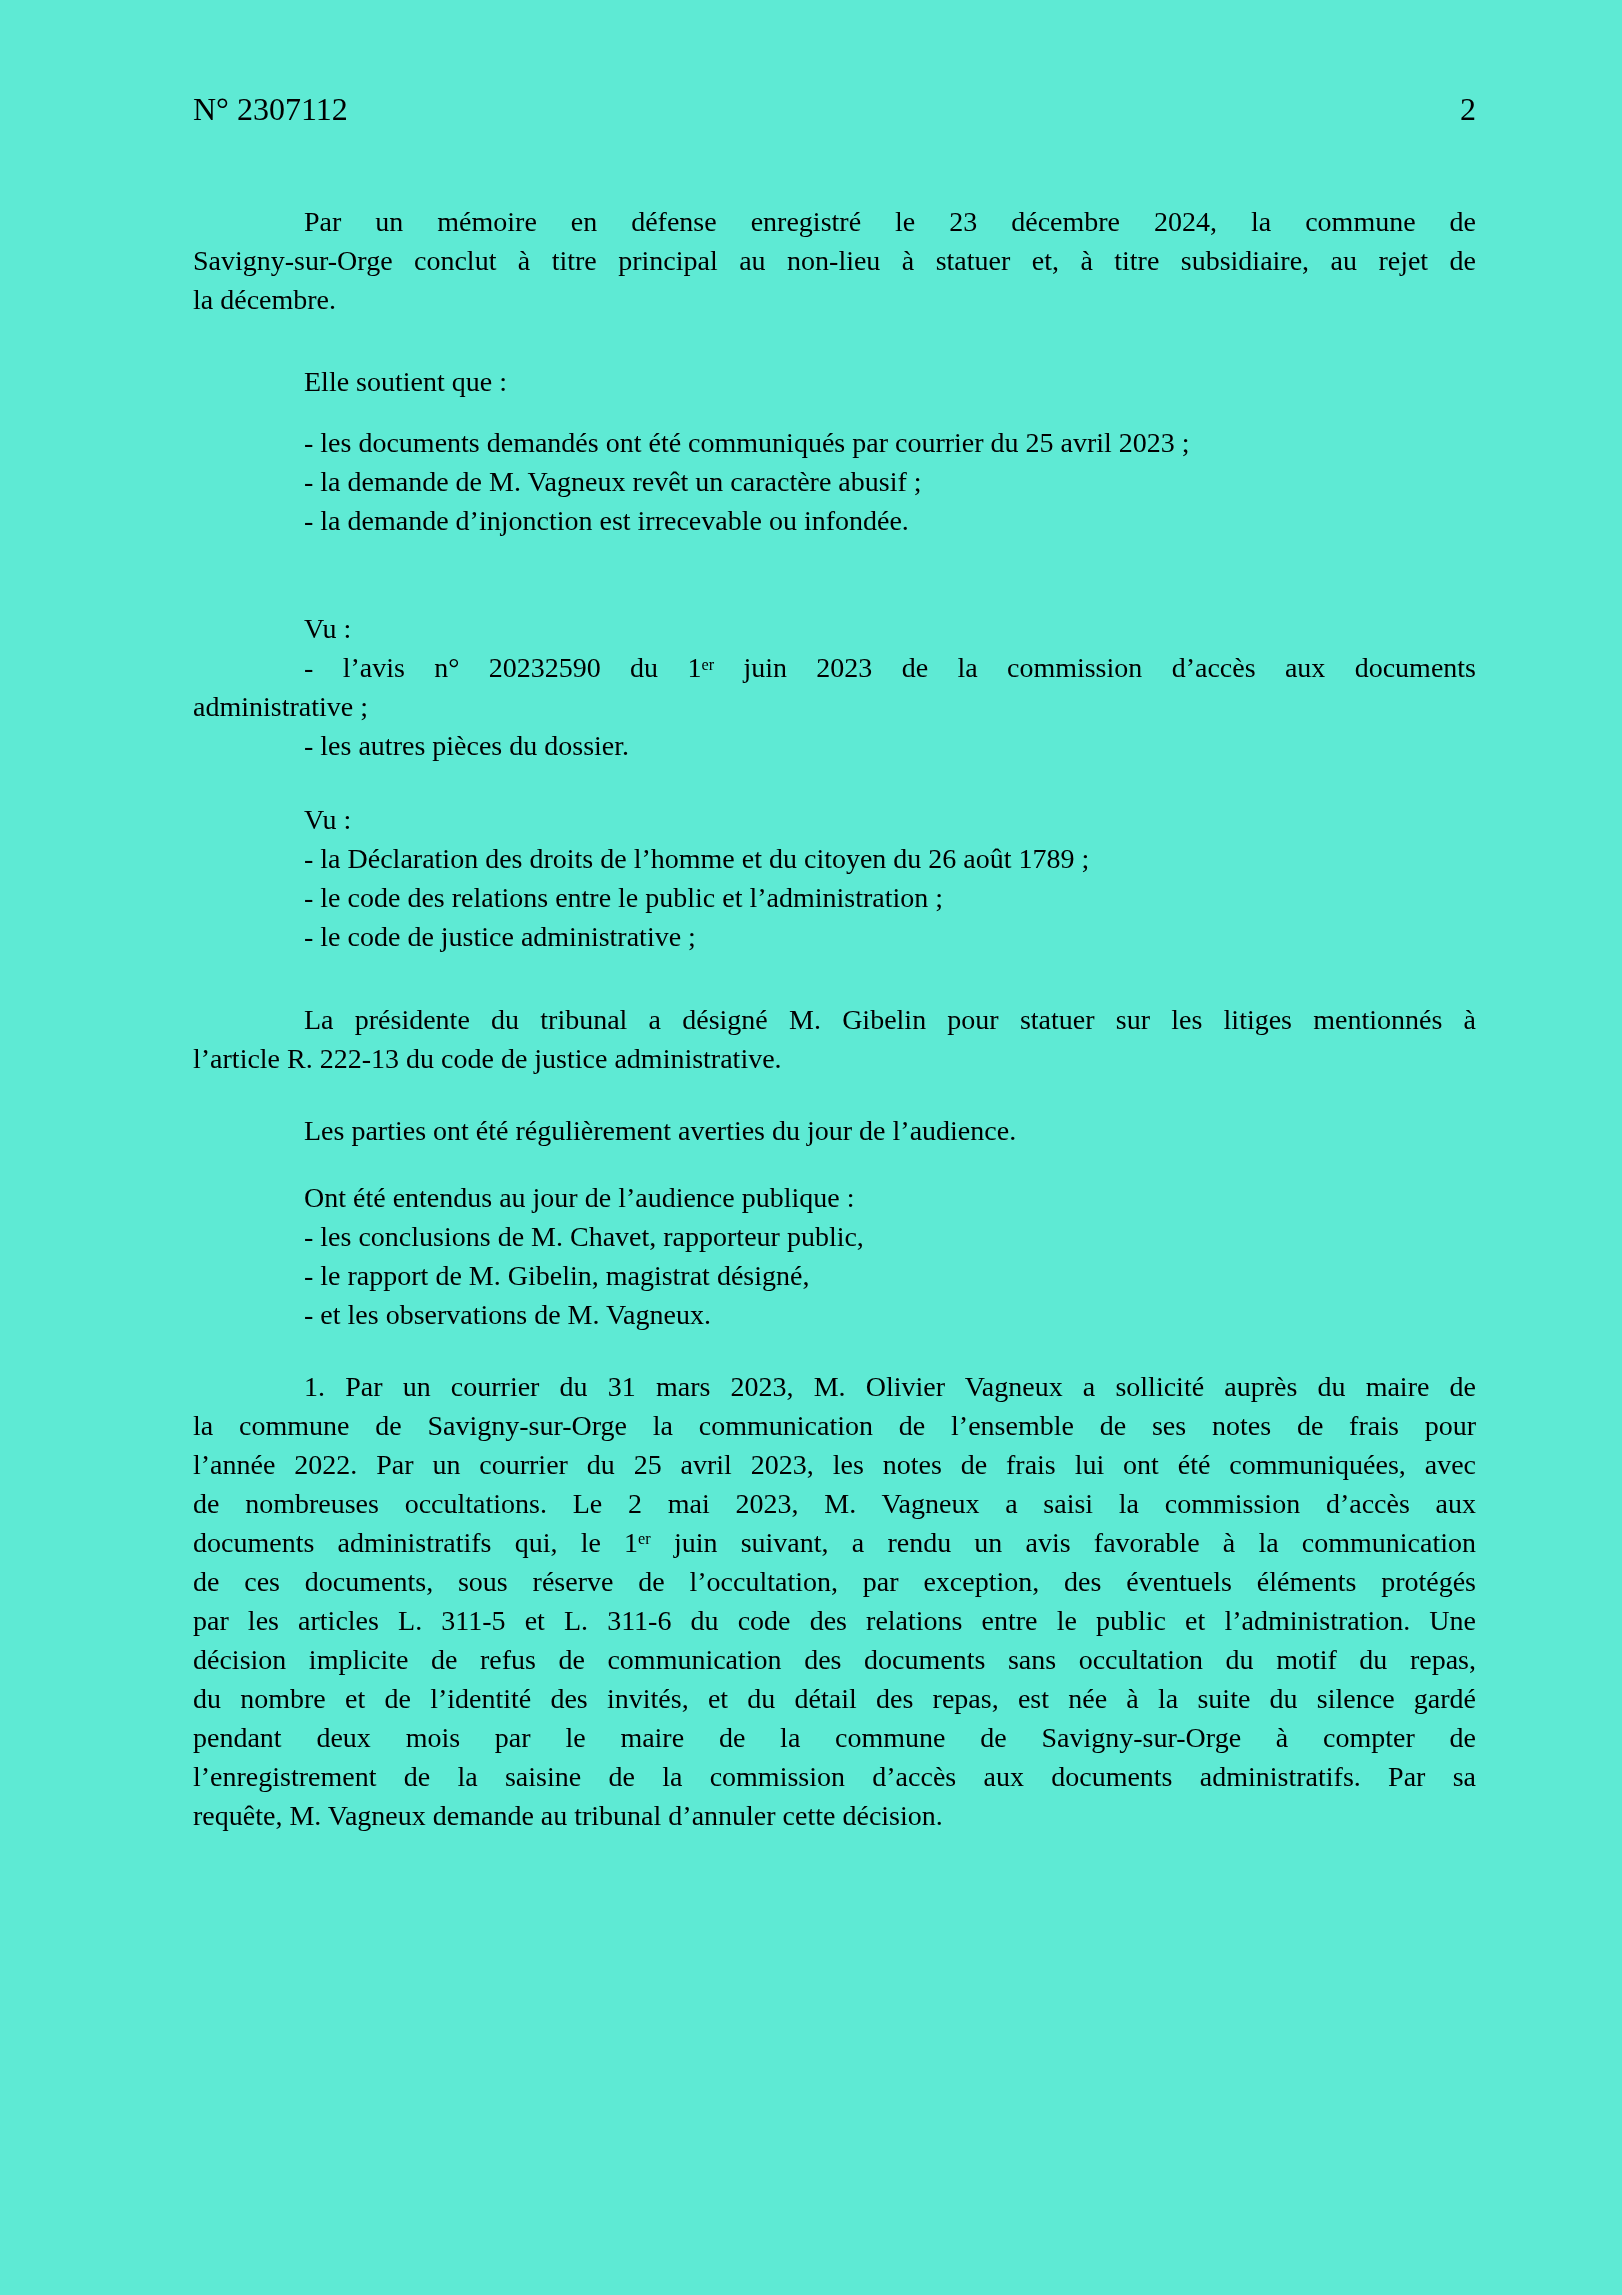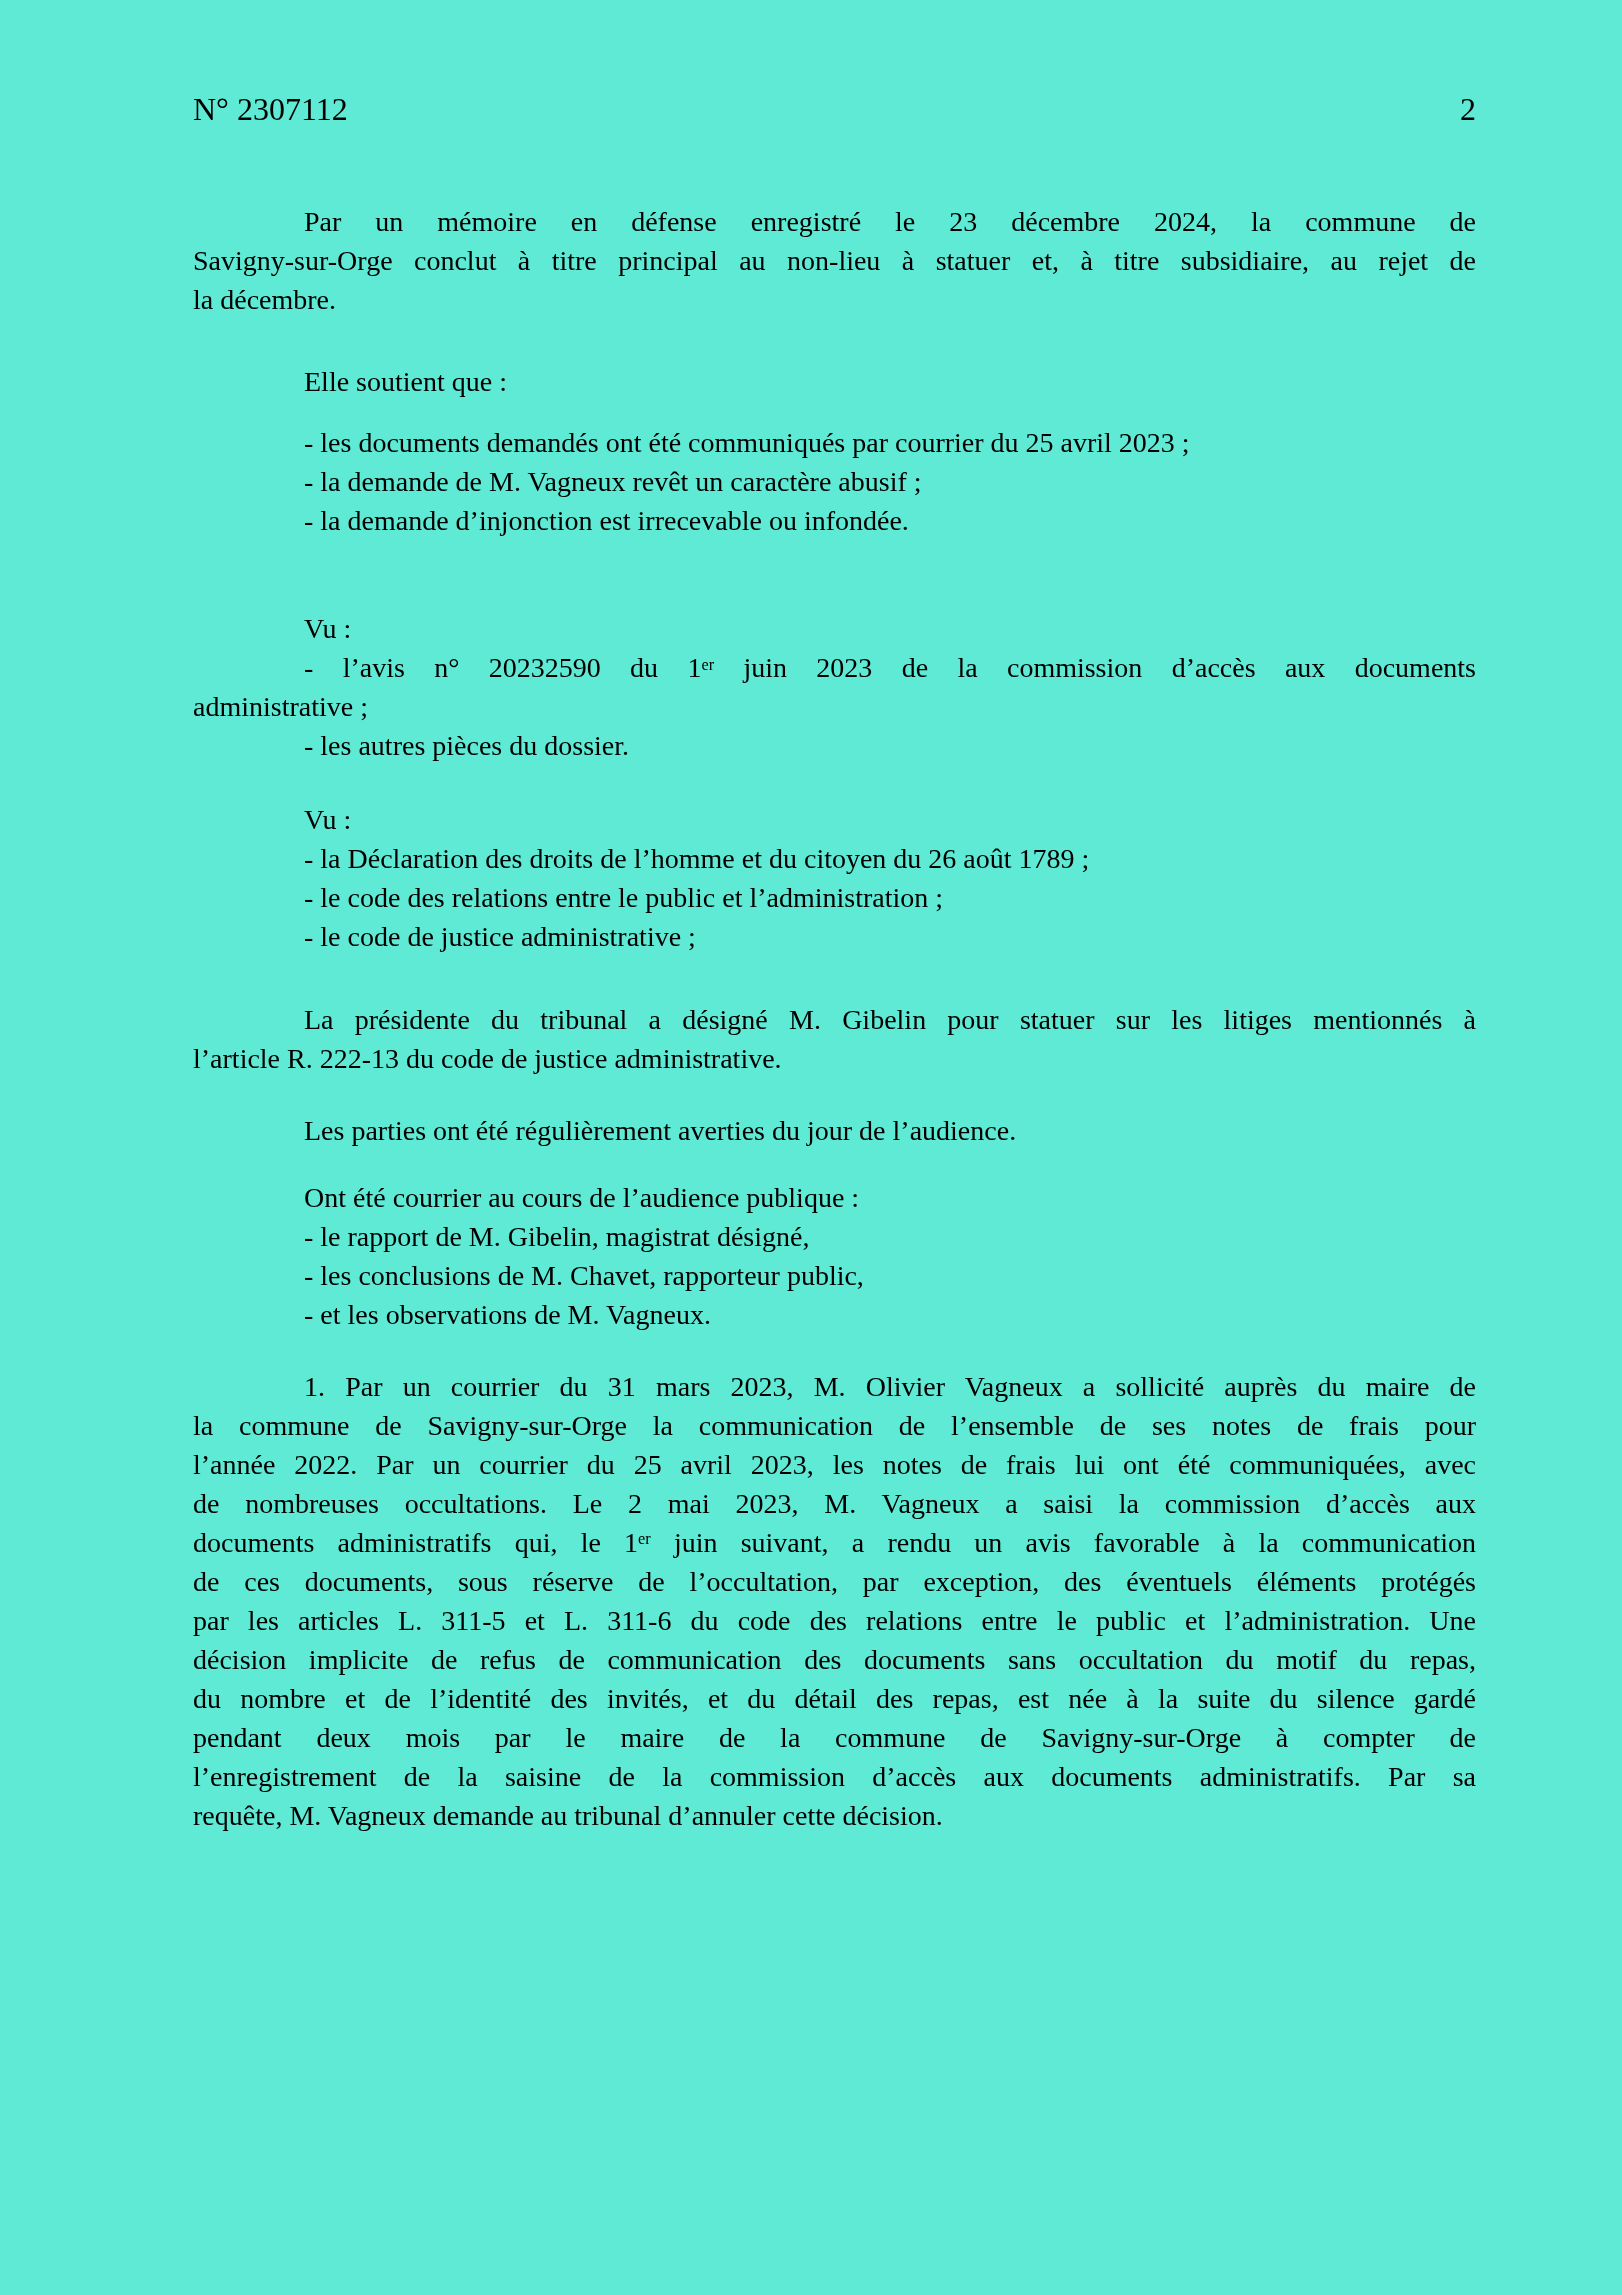--- a/index.html
+++ b/index.html
@@ -116,23 +116,23 @@
   <div class="block" data-name="para-presidente">
       <div class="line jl ind" data-name="text-line">La présidente du tribunal a désigné M. Gibelin pour statuer sur les litiges mentionnés à</div>
       <div class="line" data-name="text-line">l’article R. 222-13 du code de justice administrative.</div>
     </div>
 
   <div class="block" data-name="para-parties">
       <div class="line ind" data-name="text-line">Les parties ont été régulièrement averties du jour de l’audience.</div>
     </div>
 
   <div class="block" data-name="audience-list">
-      <div class="line ind" data-name="text-line">Ont été courrier au cours de l’audience publique :</div>
+      <div class="line ind" data-name="text-line">Ont été entendus au jour de l’audience publique :</div>
+      <div class="line ind" data-name="text-line">- les conclusions de M. Chavet, rapporteur public,</div>
       <div class="line ind" data-name="text-line">- le rapport de M. Gibelin, magistrat désigné,</div>
-      <div class="line ind" data-name="text-line">- les conclusions de M. Chavet, rapporteur public,</div>
       <div class="line ind" data-name="text-line">- et les observations de M. Vagneux.</div>
     </div>
 
 
   <div class="block" data-name="para-point-1">
       <div class="line jl ind" data-name="text-line">1. Par un courrier du 31 mars 2023, M. Olivier Vagneux a sollicité auprès du maire de</div>
       <div class="line jl" data-name="text-line">la commune de Savigny-sur-Orge la communication de l’ensemble de ses notes de frais pour</div>
       <div class="line jl" data-name="text-line">l’année 2022. Par un courrier du 25 avril 2023, les notes de frais lui ont été communiquées, avec</div>
       <div class="line jl" data-name="text-line">de nombreuses occultations. Le 2 mai 2023, M. Vagneux a saisi la commission d’accès aux</div>
       <div class="line jl" data-name="text-line">documents administratifs qui, le 1<sup>er</sup> juin suivant, a rendu un avis favorable à la communication</div>

